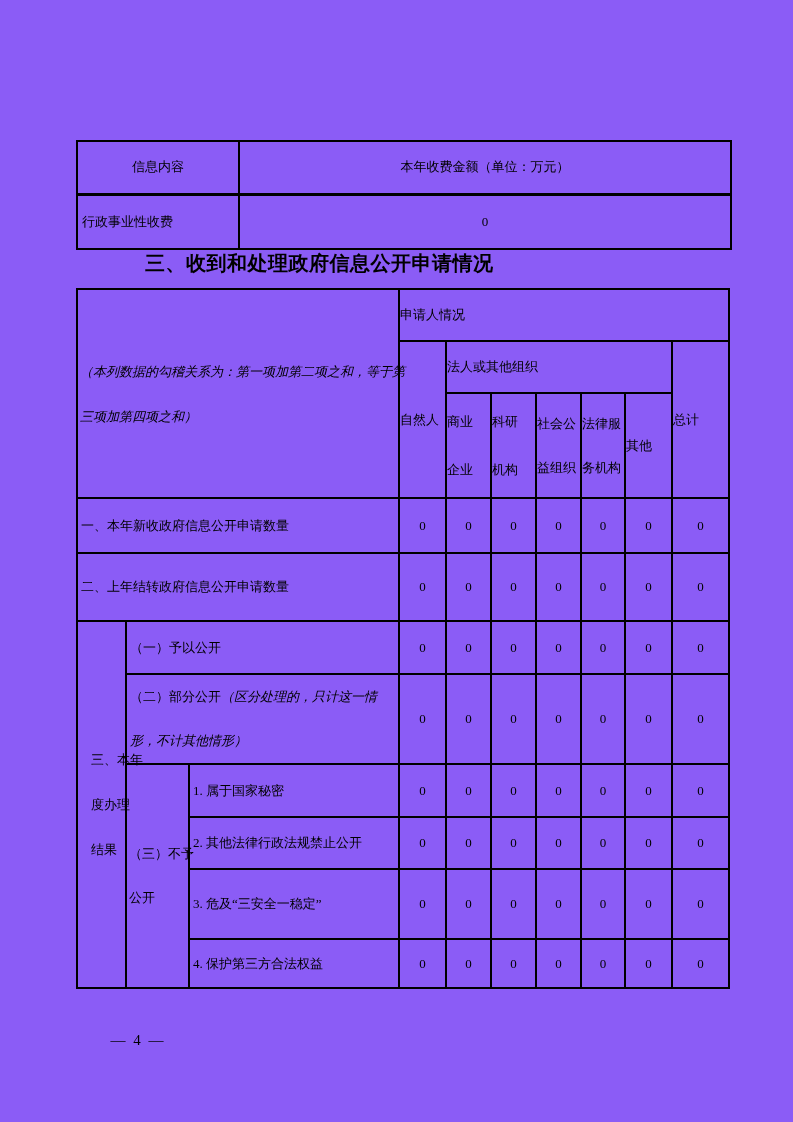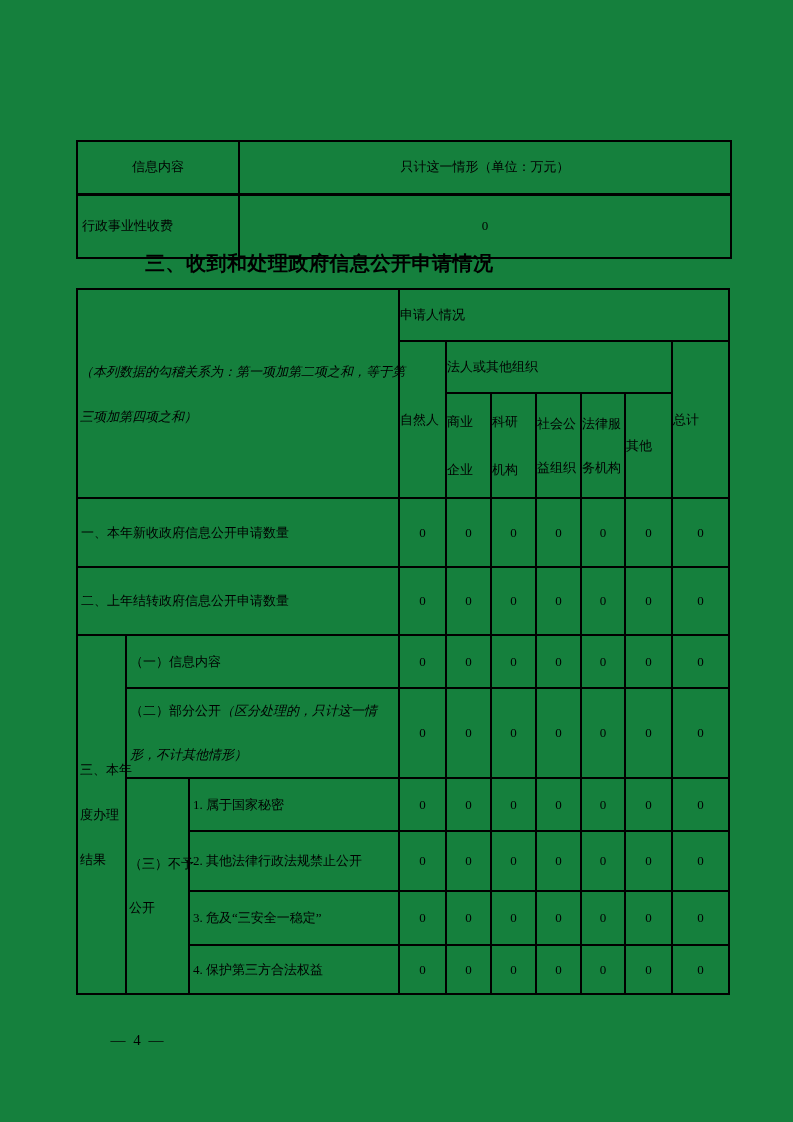--- a/index.html
+++ b/index.html
@@ -1,21 +1,21 @@
 <!DOCTYPE html>
 <html><head>
 <meta charset="utf-8">
 <style>
   html, body { margin: 0; padding: 0; background: #888; }
   .page {
     position: relative;
     width: 793px;
     height: 1122px;
     margin: 0 auto;
-    background: #15803d;
+    background: #8b5cf6;
     font-family: "Liberation Serif", "DejaVu Serif", serif;
     color: #000000;
     overflow: hidden;
   }
   table { border-collapse: collapse; table-layout: fixed; }
   td {
     border: 2px solid #000000;
     font-size: 13px;
     padding: 0;
     vertical-align: middle;
@@ -58,23 +58,23 @@
 <div class="page">
 
   <table class="fee-table">
     <colgroup>
         <col style="width:162px">
         <col style="width:492px">
       </colgroup>
     <tbody>
         <tr class="hdr-row" style="height:53px">
       <td>信息内容</td>
-      <td>只计这一情形（单位：万元）</td>
-    </tr>
-    <tr style="height:64px">
+      <td>本年收费金额（单位：万元）</td>
+    </tr>
+    <tr style="height:55px">
       <td class="lbl">行政事业性收费</td>
       <td>0</td>
     </tr>
   </tbody>
     </table>
 
   <div class="section-heading">三、收到和处理政府信息公开申请情况</div>
 
   <table class="app-table">
     <colgroup>
@@ -104,45 +104,45 @@
       <td class="hdr pre lh48">商业
 企业</td>
       <td class="hdr pre lh48">科研
 机构</td>
       <td class="hdr pre lh44">社会公
 益组织</td>
       <td class="hdr pre lh44">法律服
 务机构</td>
       <td class="hdr">其他</td>
     </tr>
-    <tr style="height:69px">
+    <tr style="height:55px">
       <td colspan="3" class="lbl">一、本年新收政府信息公开申请数量</td>
       <td class="val">0</td>
       <td class="val">0</td>
       <td class="val">0</td>
       <td class="val">0</td>
       <td class="val">0</td>
       <td class="val">0</td>
       <td class="val">0</td>
     </tr>
     <tr style="height:68px">
       <td colspan="3" class="lbl">二、上年结转政府信息公开申请数量</td>
       <td class="val">0</td>
       <td class="val">0</td>
       <td class="val">0</td>
       <td class="val">0</td>
       <td class="val">0</td>
       <td class="val">0</td>
       <td class="val">0</td>
     </tr>
     <tr style="height:53px">
-      <td rowspan="6" class="pre lh45" style="text-align:left;padding-left:2px;margin-top:41px;">三、本年
+      <td rowspan="6" class="pre lh45" style="text-align:left;padding-left:13px;margin-top:41px;">三、本年
 度办理
 结果</td>
-      <td colspan="2" class="lbl">（一）信息内容</td>
+      <td colspan="2" class="lbl">（一）予以公开</td>
       <td class="val">0</td>
       <td class="val">0</td>
       <td class="val">0</td>
       <td class="val">0</td>
       <td class="val">0</td>
       <td class="val">0</td>
       <td class="val">0</td>
     </tr>
     <tr style="height:90px">
       <td colspan="2" class="lbl lh44"><span>（二）部分公开</span><span class="kai">（区分处理的，只计这一情形，不计其他情形）</span></td>
@@ -159,31 +159,31 @@
 公开</td>
       <td class="lbl">1. 属于国家秘密</td>
       <td class="val">0</td>
       <td class="val">0</td>
       <td class="val">0</td>
       <td class="val">0</td>
       <td class="val">0</td>
       <td class="val">0</td>
       <td class="val">0</td>
     </tr>
-    <tr style="height:60px">
+    <tr style="height:52px">
       <td class="lbl">2. 其他法律行政法规禁止公开</td>
       <td class="val">0</td>
       <td class="val">0</td>
       <td class="val">0</td>
       <td class="val">0</td>
       <td class="val">0</td>
       <td class="val">0</td>
       <td class="val">0</td>
     </tr>
-    <tr style="height:54px">
+    <tr style="height:70px">
       <td class="lbl">3. 危及“三安全一稳定”</td>
       <td class="val">0</td>
       <td class="val">0</td>
       <td class="val">0</td>
       <td class="val">0</td>
       <td class="val">0</td>
       <td class="val">0</td>
       <td class="val">0</td>
     </tr>
     <tr style="height:49px">

